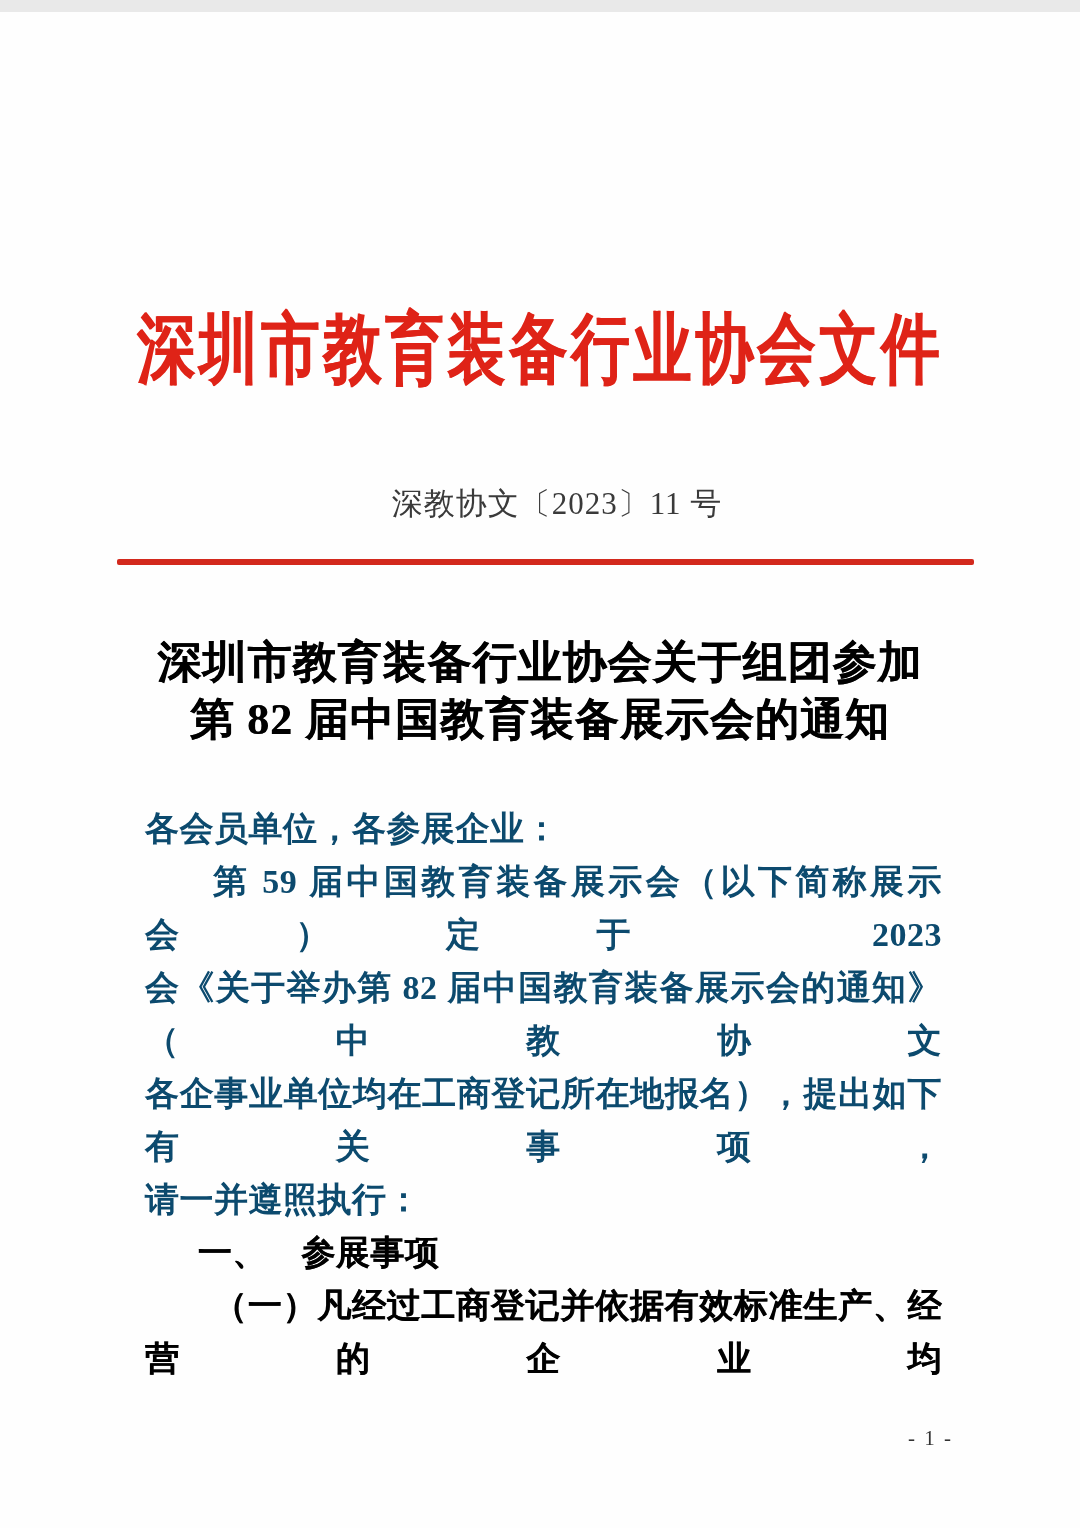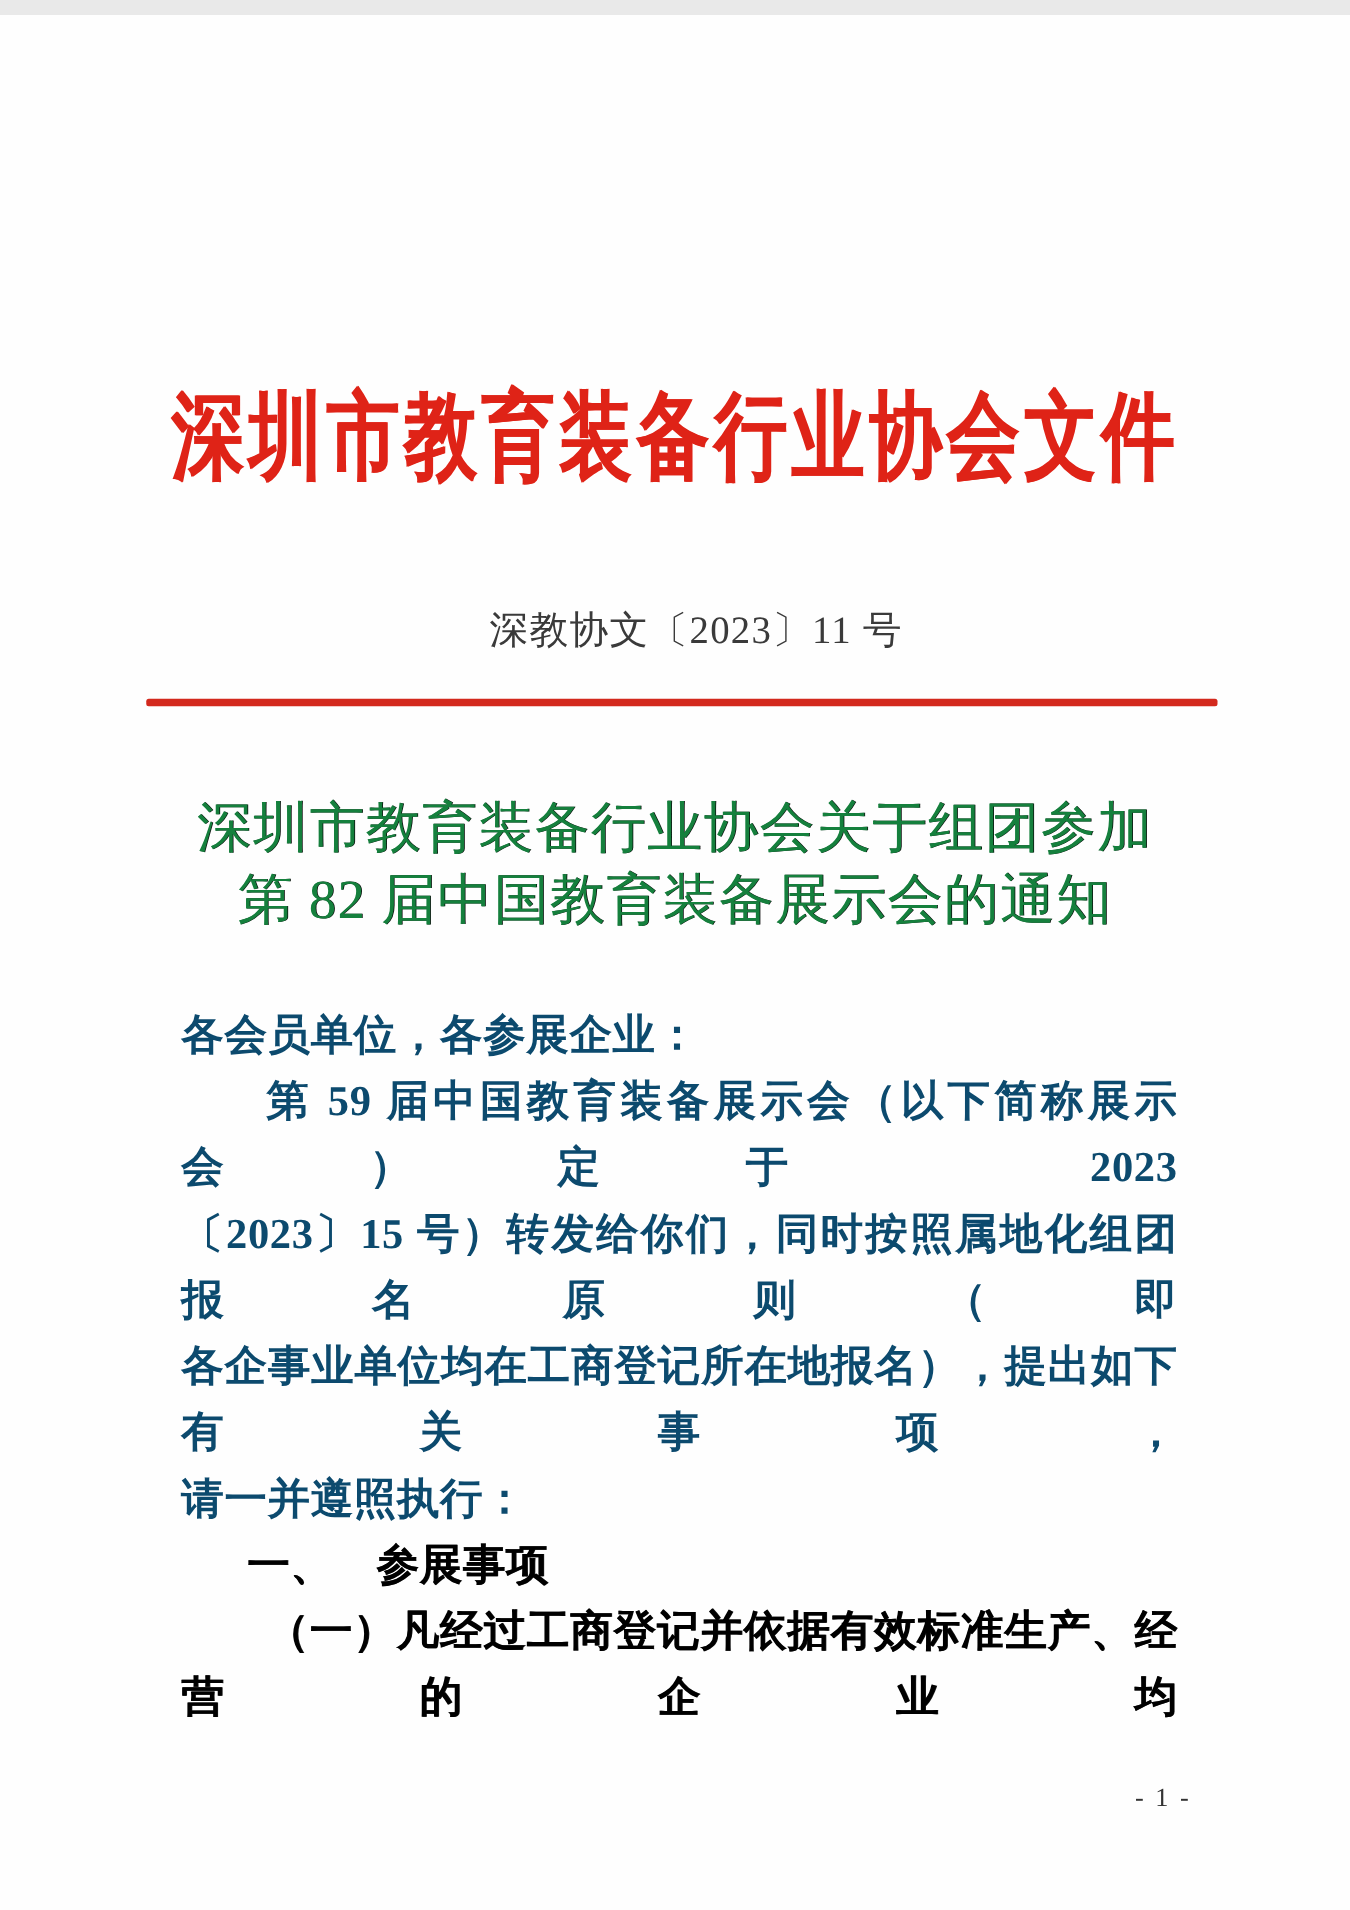--- a/index.html
+++ b/index.html
@@ -55,22 +55,22 @@
     background: #d3291d;
     border-radius: 2px;
   }
   
   .doc-title {
     position: absolute;
     top: 622px;
     left: 0;
     width: 100%;
     text-align: center;
-    color: #15803d;
-    font-weight: 400;
+    color: #000000;
+    font-weight: 700;
     font-size: 44px;
     line-height: 57px;
     letter-spacing: 1px;
     text-shadow: 0.6px 0 0 #0a0a0a;
   }
   
   .body-block {
     position: absolute;
     top: 790px;
     left: 145px;
@@ -118,21 +118,21 @@
 
   <div class="doc-title">
     <div>深圳市教育装备行业协会关于组团参加</div>
     <div>第 82 届中国教育装备展示会的通知</div>
   </div>
 
   <div class="body-block">
     <div class="ln">各会员单位，各参展企业：</div>
 
     <div class="ln jst ind">第 59 届中国教育装备展示会（以下简称展示会）定于 2023</div>
-    <div class="ln jst">〔2023〕15 号）转发给你们，同时按照属地化组团报名原则（即</div>
+    <div class="ln jst">会《关于举办第 82 届中国教育装备展示会的通知》（中教协文</div>
     <div class="ln jst">各企事业单位均在工商登记所在地报名），提出如下有关事项，</div>
     <div class="ln">请一并遵照执行：</div>
 
     <div class="ln bold ind-sm">一、　参展事项</div>
 
     <div class="ln bold jst ind">（一）凡经过工商登记并依据有效标准生产、经营的企业均</div>
 
   </div>
 
   <div class="page-number">- 1 -</div>

